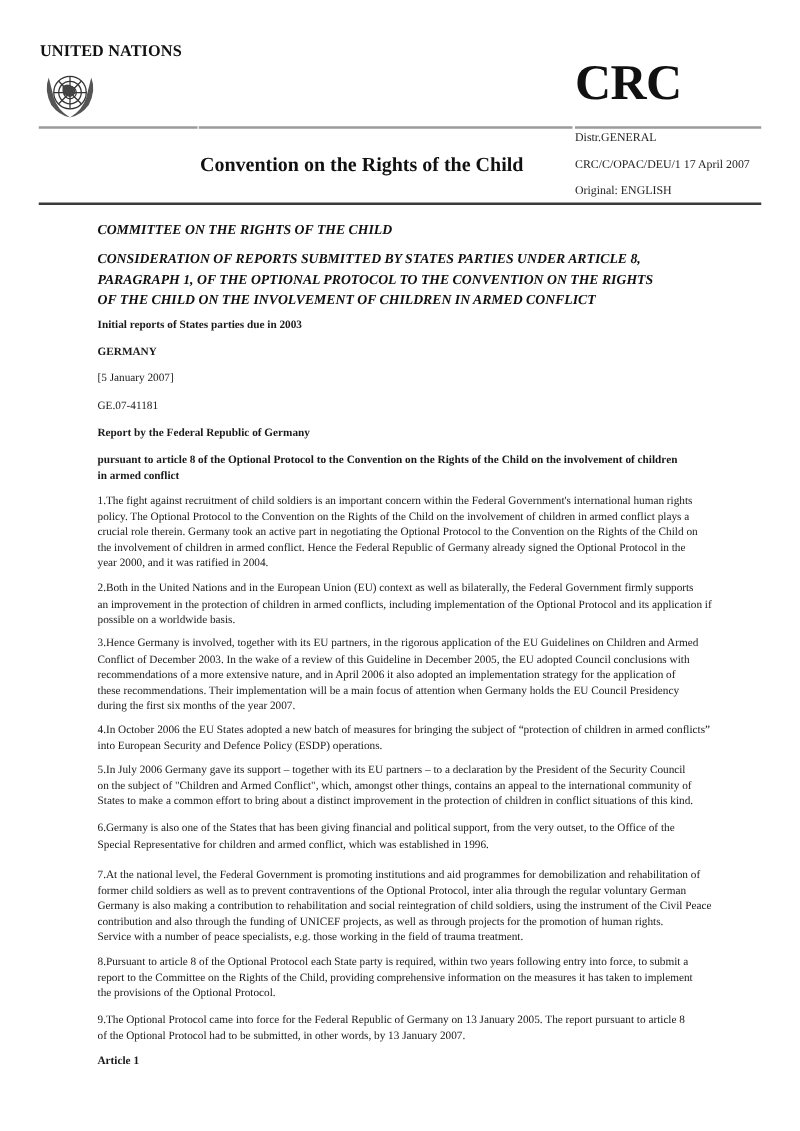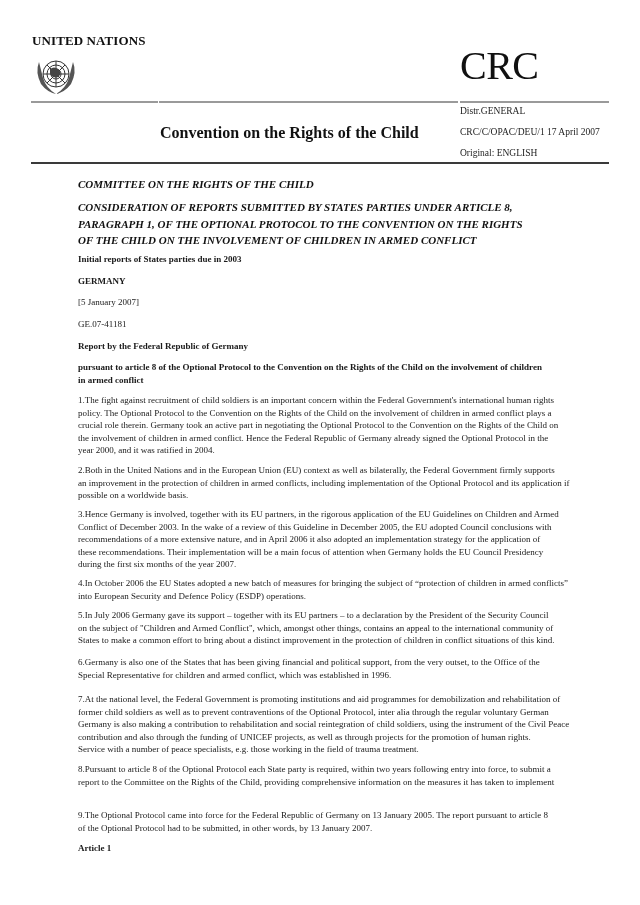--- a/index.html
+++ b/index.html
@@ -1,20 +1,20 @@
 <!DOCTYPE html>
 <html><head>
 <meta charset="utf-8">
 <style>
   html, body { margin: 0; padding: 0; background: #ffffff; }
   body { width: 640px; height: 905px; position: relative; overflow: hidden; color: #111; font-family: "Liberation Serif", "DejaVu Serif", serif; }
   .abs { position: absolute; }
   .un-name { left: 32px; top: 33px; font-size: 13px; font-weight: bold; letter-spacing: 0.1px; text-align: center; }
   .emblem { left: 31px; top: 54px; width: 50px; height: 44px; }
-  .crc { left: 460px; top: 44px; font-size: 40px; font-weight: normal; letter-spacing: -0.5px; line-height: 44px; }
+  .crc { left: 460px; top: 44px; font-size: 40px; font-weight: bold; letter-spacing: -0.5px; line-height: 44px; }
   .rule-thin { height: 2px; background: #9a9a9a; top: 101px; }
   .rule-thick { height: 2px; background: #3a3a3a; top: 162px; left: 31px; width: 578px; }
   .conv-title { left: 160px; top: 124px; font-size: 16px; font-weight: bold; white-space: nowrap; }
   .meta { left: 460px; font-size: 9.5px; white-space: nowrap; color: #222; }
   .heading-it { left: 78px; font-size: 11px; font-weight: bold; font-style: italic; line-height: 16.5px; white-space: nowrap; }
   .body-block { left: 78px; width: 500px; font-size: 9px; line-height: 12.6px; color: #1a1a1a; }
   .body-block .ln { display: block; white-space: nowrap; }
   .bold { font-weight: bold; }
   .small-line { left: 78px; font-size: 9px; white-space: nowrap; color: #1a1a1a; }
 </style>
@@ -115,20 +115,21 @@
   <span class="ln">7.At the national level, the Federal Government is promoting institutions and aid programmes for demobilization and rehabilitation of</span>
   <span class="ln">former child soldiers as well as to prevent contraventions of the Optional Protocol, inter alia through the regular voluntary German</span>
   <span class="ln">Germany is also making a contribution to rehabilitation and social reintegration of child soldiers, using the instrument of the Civil Peace</span>
   <span class="ln">contribution and also through the funding of UNICEF projects, as well as through projects for the promotion of human rights.</span>
   <span class="ln">Service with a number of peace specialists, e.g. those working in the field of trauma treatment.</span>
 </div>
 
 <div class="abs body-block" style="top:763px;">
   <span class="ln">8.Pursuant to article 8 of the Optional Protocol each State party is required, within two years following entry into force, to submit a</span>
   <span class="ln">report to the Committee on the Rights of the Child, providing comprehensive information on the measures it has taken to implement</span>
+  <span class="ln">the provisions of the Optional Protocol.</span>
 </div>
 
 <div class="abs body-block" style="top:809px;">
   <span class="ln">9.The Optional Protocol came into force for the Federal Republic of Germany on 13 January 2005. The report pursuant to article 8</span>
   <span class="ln">of the Optional Protocol had to be submitted, in other words, by 13 January 2007.</span>
 </div>
 
 <div class="abs small-line bold" style="top:843px;">Article 1</div>
 
 </body></html>

